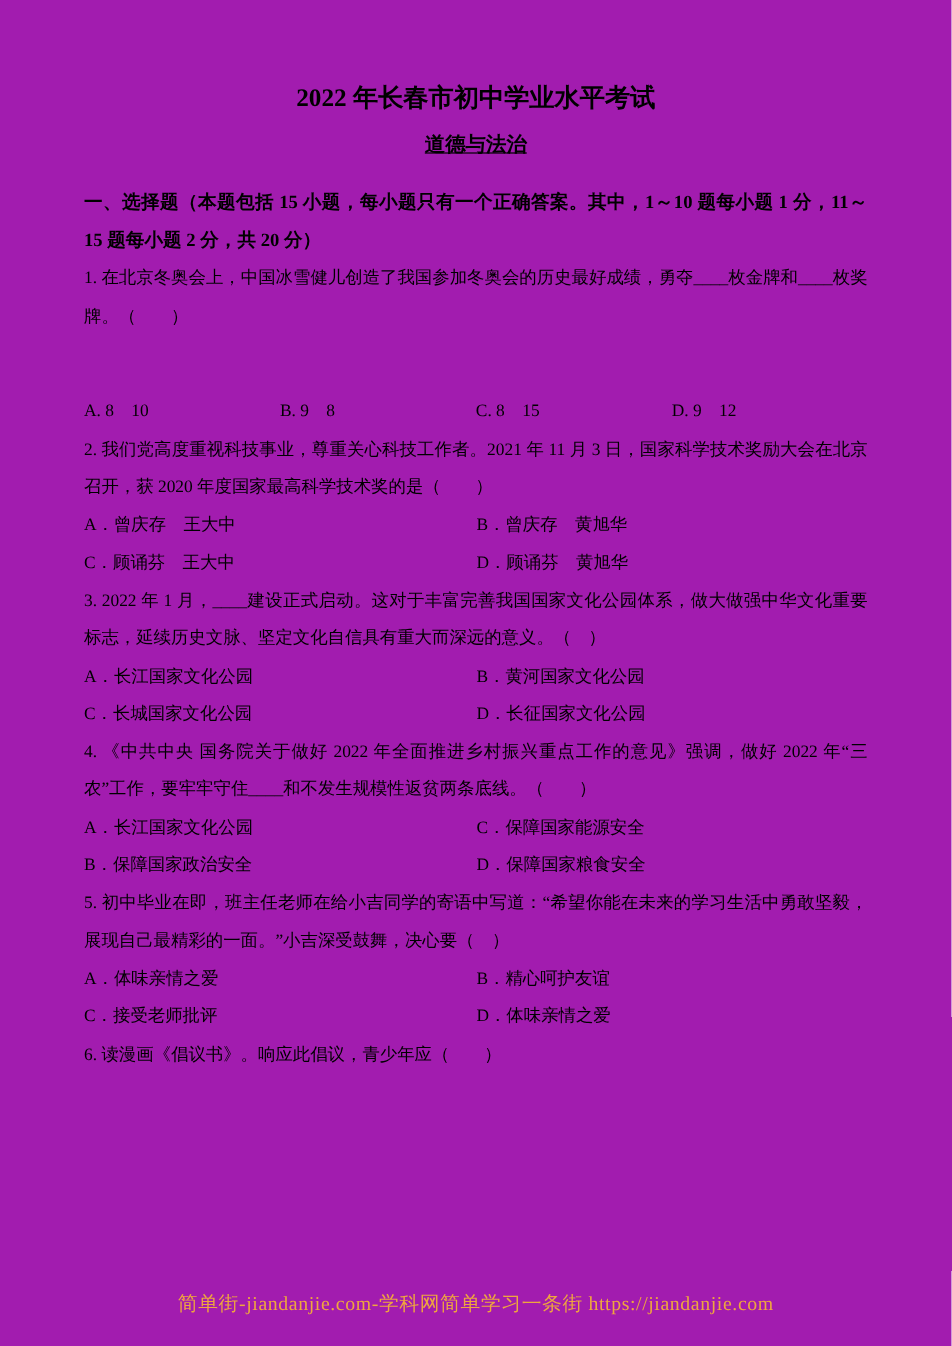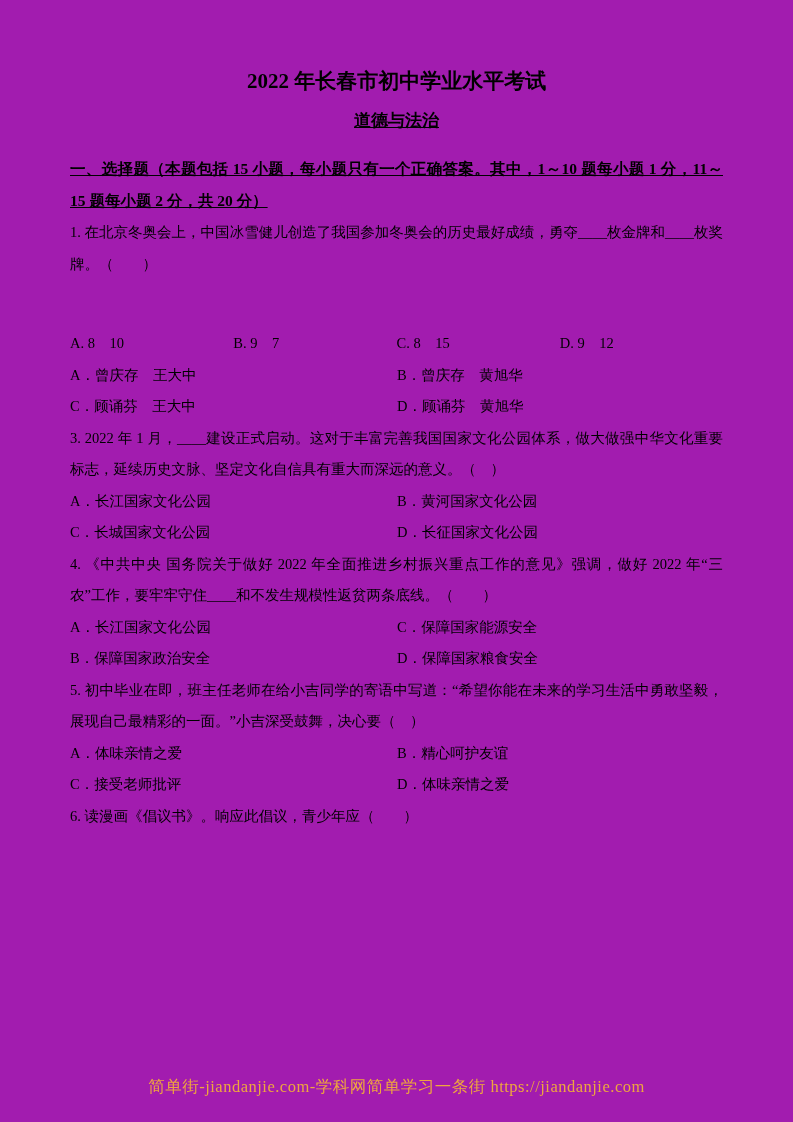--- a/index.html
+++ b/index.html
@@ -31,21 +31,20 @@
     margin: 0 0 13px 0;
     line-height: 38px;
     text-decoration: underline;
   }
   .section-header {
     font-size: 15.5px;
     font-weight: bold;
     line-height: 32px;
     text-align: justify;
     margin: 0;
-    text-decoration: underline;
   }
   .question { margin: 0; }
   .stem {
     font-size: 14.5px;
     line-height: 31.5px;
     text-align: justify;
     margin: 0;
     white-space: pre-wrap;
   }
   .options {
@@ -76,27 +75,28 @@
 
     <h1 class="exam-title">2022 年长春市初中学业水平考试</h1>
     <h2 class="exam-subject">道德与法治</h2>
 
     <p class="section-header">一、选择题（本题包括 15 小题，每小题只有一个正确答案。其中，1～10 题每小题 1 分，11～15 题每小题 2 分，共 20 分）</p>
 
     <section class="question">
       <p class="stem">1. 在北京冬奥会上，中国冰雪健儿创造了我国参加冬奥会的历史最好成绩，勇夺____枚金牌和____枚奖牌。（　　）</p>
       <div class="options cols-4">
         <span class="option">A. 8　10</span>
-        <span class="option">B. 9　7</span>
+        <span class="option">B. 9　8</span>
         <span class="option">C. 8　15</span>
         <span class="option">D. 9　12</span>
       </div>
     </section>
 
     <section class="question">
+      <p class="stem">2. 我们党高度重视科技事业，尊重关心科技工作者。2021 年 11 月 3 日，国家科学技术奖励大会在北京召开，获 2020 年度国家最高科学技术奖的是（　　）</p>
       <div class="options cols-2">
         <span class="option">A．曾庆存　王大中</span>
         <span class="option">B．曾庆存　黄旭华</span>
         <span class="option">C．顾诵芬　王大中</span>
         <span class="option">D．顾诵芬　黄旭华</span>
       </div>
     </section>
 
     <section class="question">
       <p class="stem">3. 2022 年 1 月，____建设正式启动。这对于丰富完善我国国家文化公园体系，做大做强中华文化重要标志，延续历史文脉、坚定文化自信具有重大而深远的意义。（　）</p>

